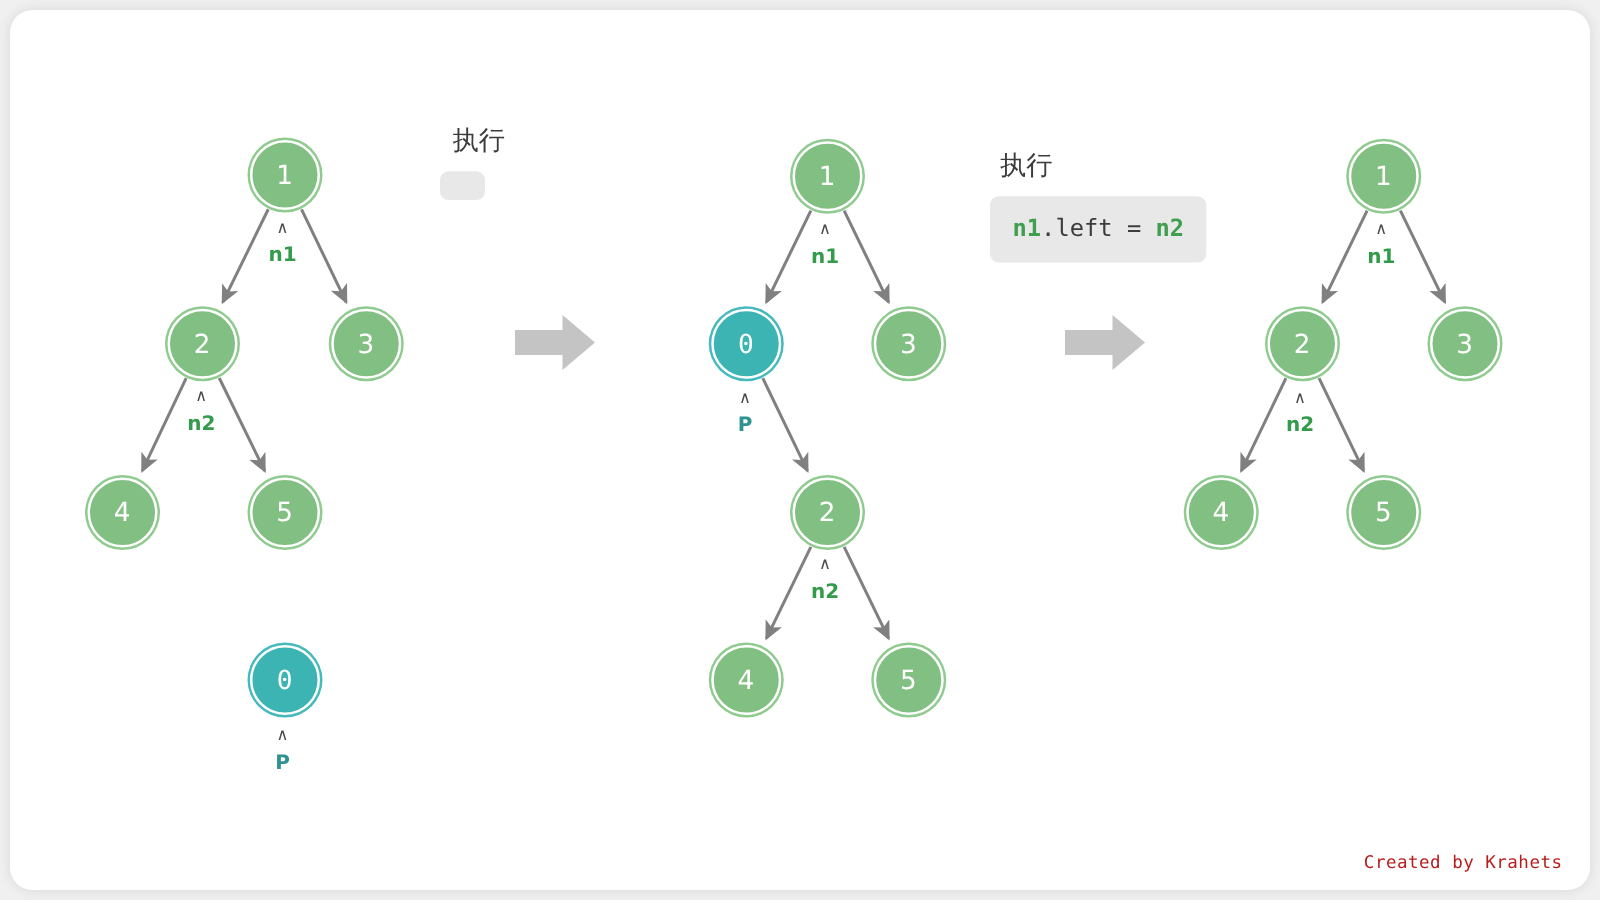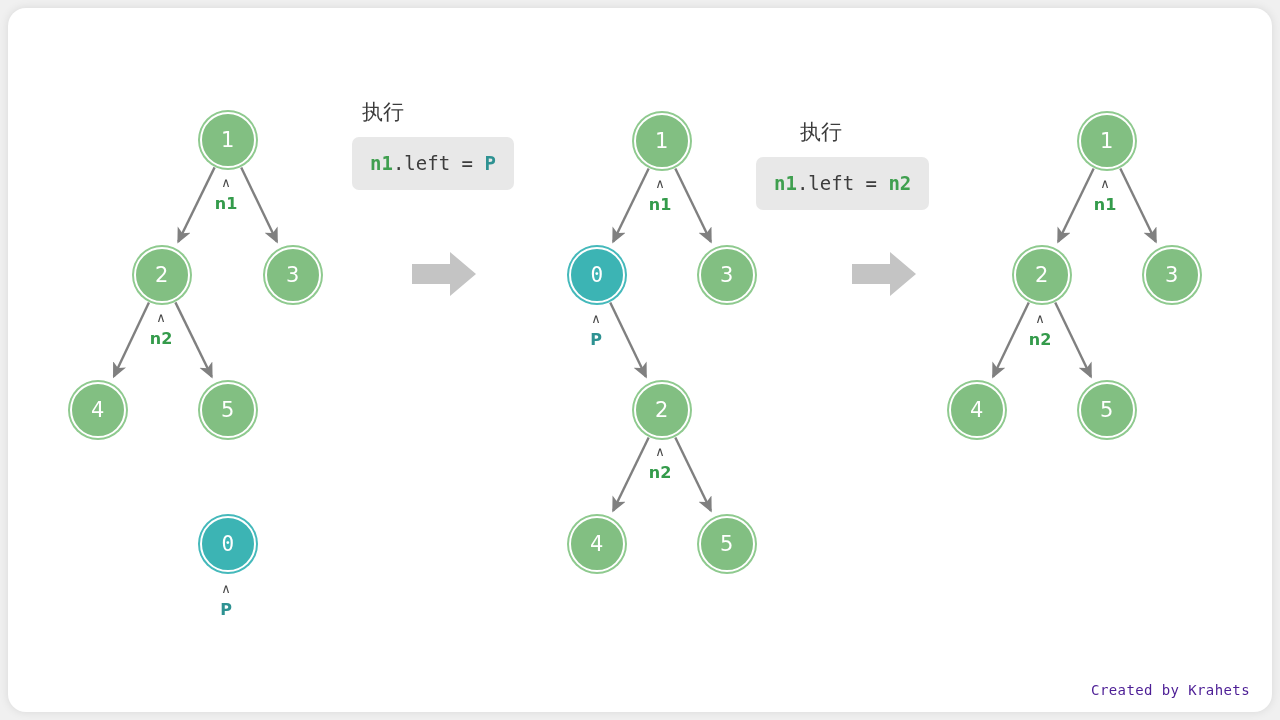--- a/index.html
+++ b/index.html
@@ -123,21 +123,21 @@
   .tok-teal  { color: #2e9292; font-weight: bold; }
   .tok-plain { color: #3c3c3c; }
 
   
   #watermark {
     position: absolute;
     right: 30px;
     bottom: 22px;
     font-family: "DejaVu Sans Mono", monospace;
     font-size: 14px;
-    color: #4c1d95;
+    color: #b91c1c;
     letter-spacing: 0.4px;
   }
 </style>
 </head>
 <body>
 
 <div id="stage">
   <div id="card"></div>
 
   <svg id="svgroot" viewBox="0 0 1280 720" xmlns="http://www.w3.org/2000/svg">
@@ -249,19 +249,19 @@
         <span class="caret">∧</span>
         <span class="name green">n1</span>
       </div>
       <div class="ptr" style="left: 1010px; top: 314px;">
         <span class="caret">∧</span>
         <span class="name green">n2</span>
       </div>
     </div>
   <div id="steps-layer">
       <div class="caption" style="left: 362px; top: 98px;">执行</div>
-      <div class="codebox" style="left: 352px; top: 137px;"><span class="ln"><span class="tok-green">n1</span><span class="tok-plain">.left </span><span class="tok-plain">= </span><span class="tok-teal">P</span></span></div>
+      <div class="codebox" style="left: 352px; top: 137px;"></div>
       <div class="caption" style="left: 800px; top: 118px;">执行</div>
-      <div class="codebox" style="left: 756px; top: 157px;"><span class="ln"><span class="tok-green">n1</span><span class="tok-plain">.left </span><span class="tok-plain">= </span><span class="tok-green">n2</span></span></div>
+      <div class="codebox" style="left: 792px; top: 157px;"><span class="ln"><span class="tok-green">n1</span><span class="tok-plain">.left </span><span class="tok-plain">= </span><span class="tok-green">n2</span></span></div>
     </div>
 
   <div id="watermark">Created by Krahets</div>
 </div>
 
 </body></html>

